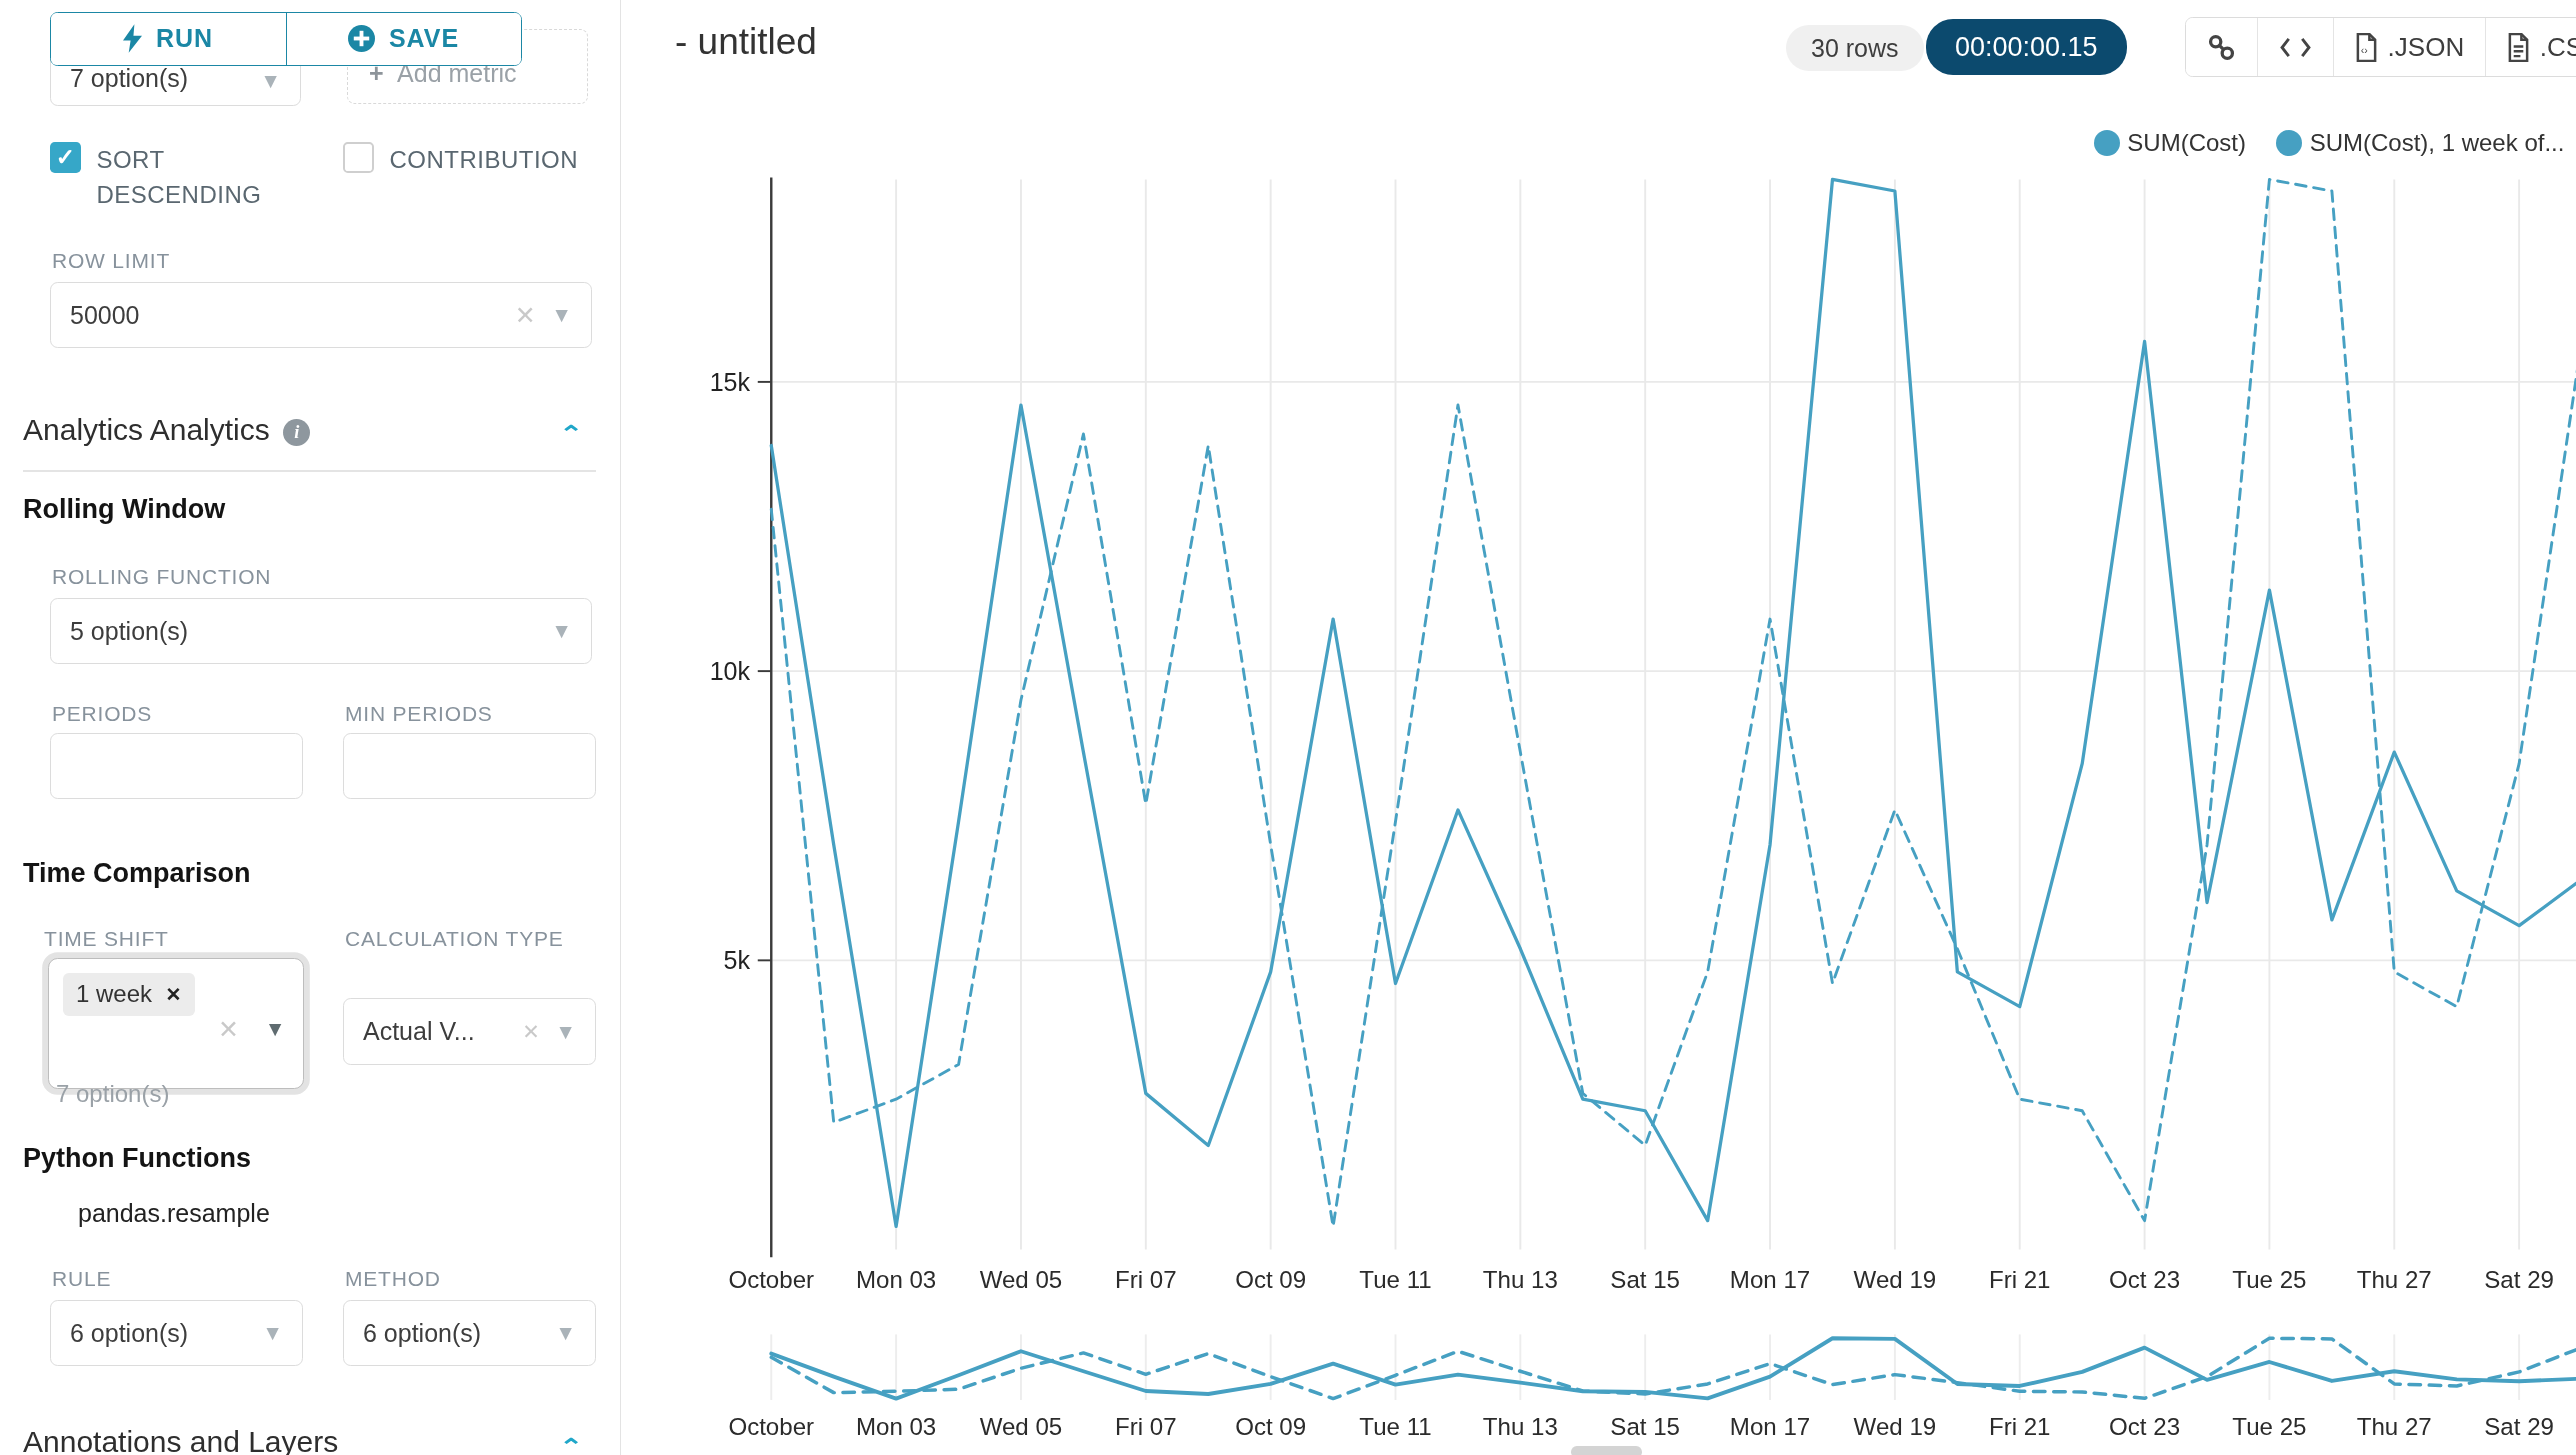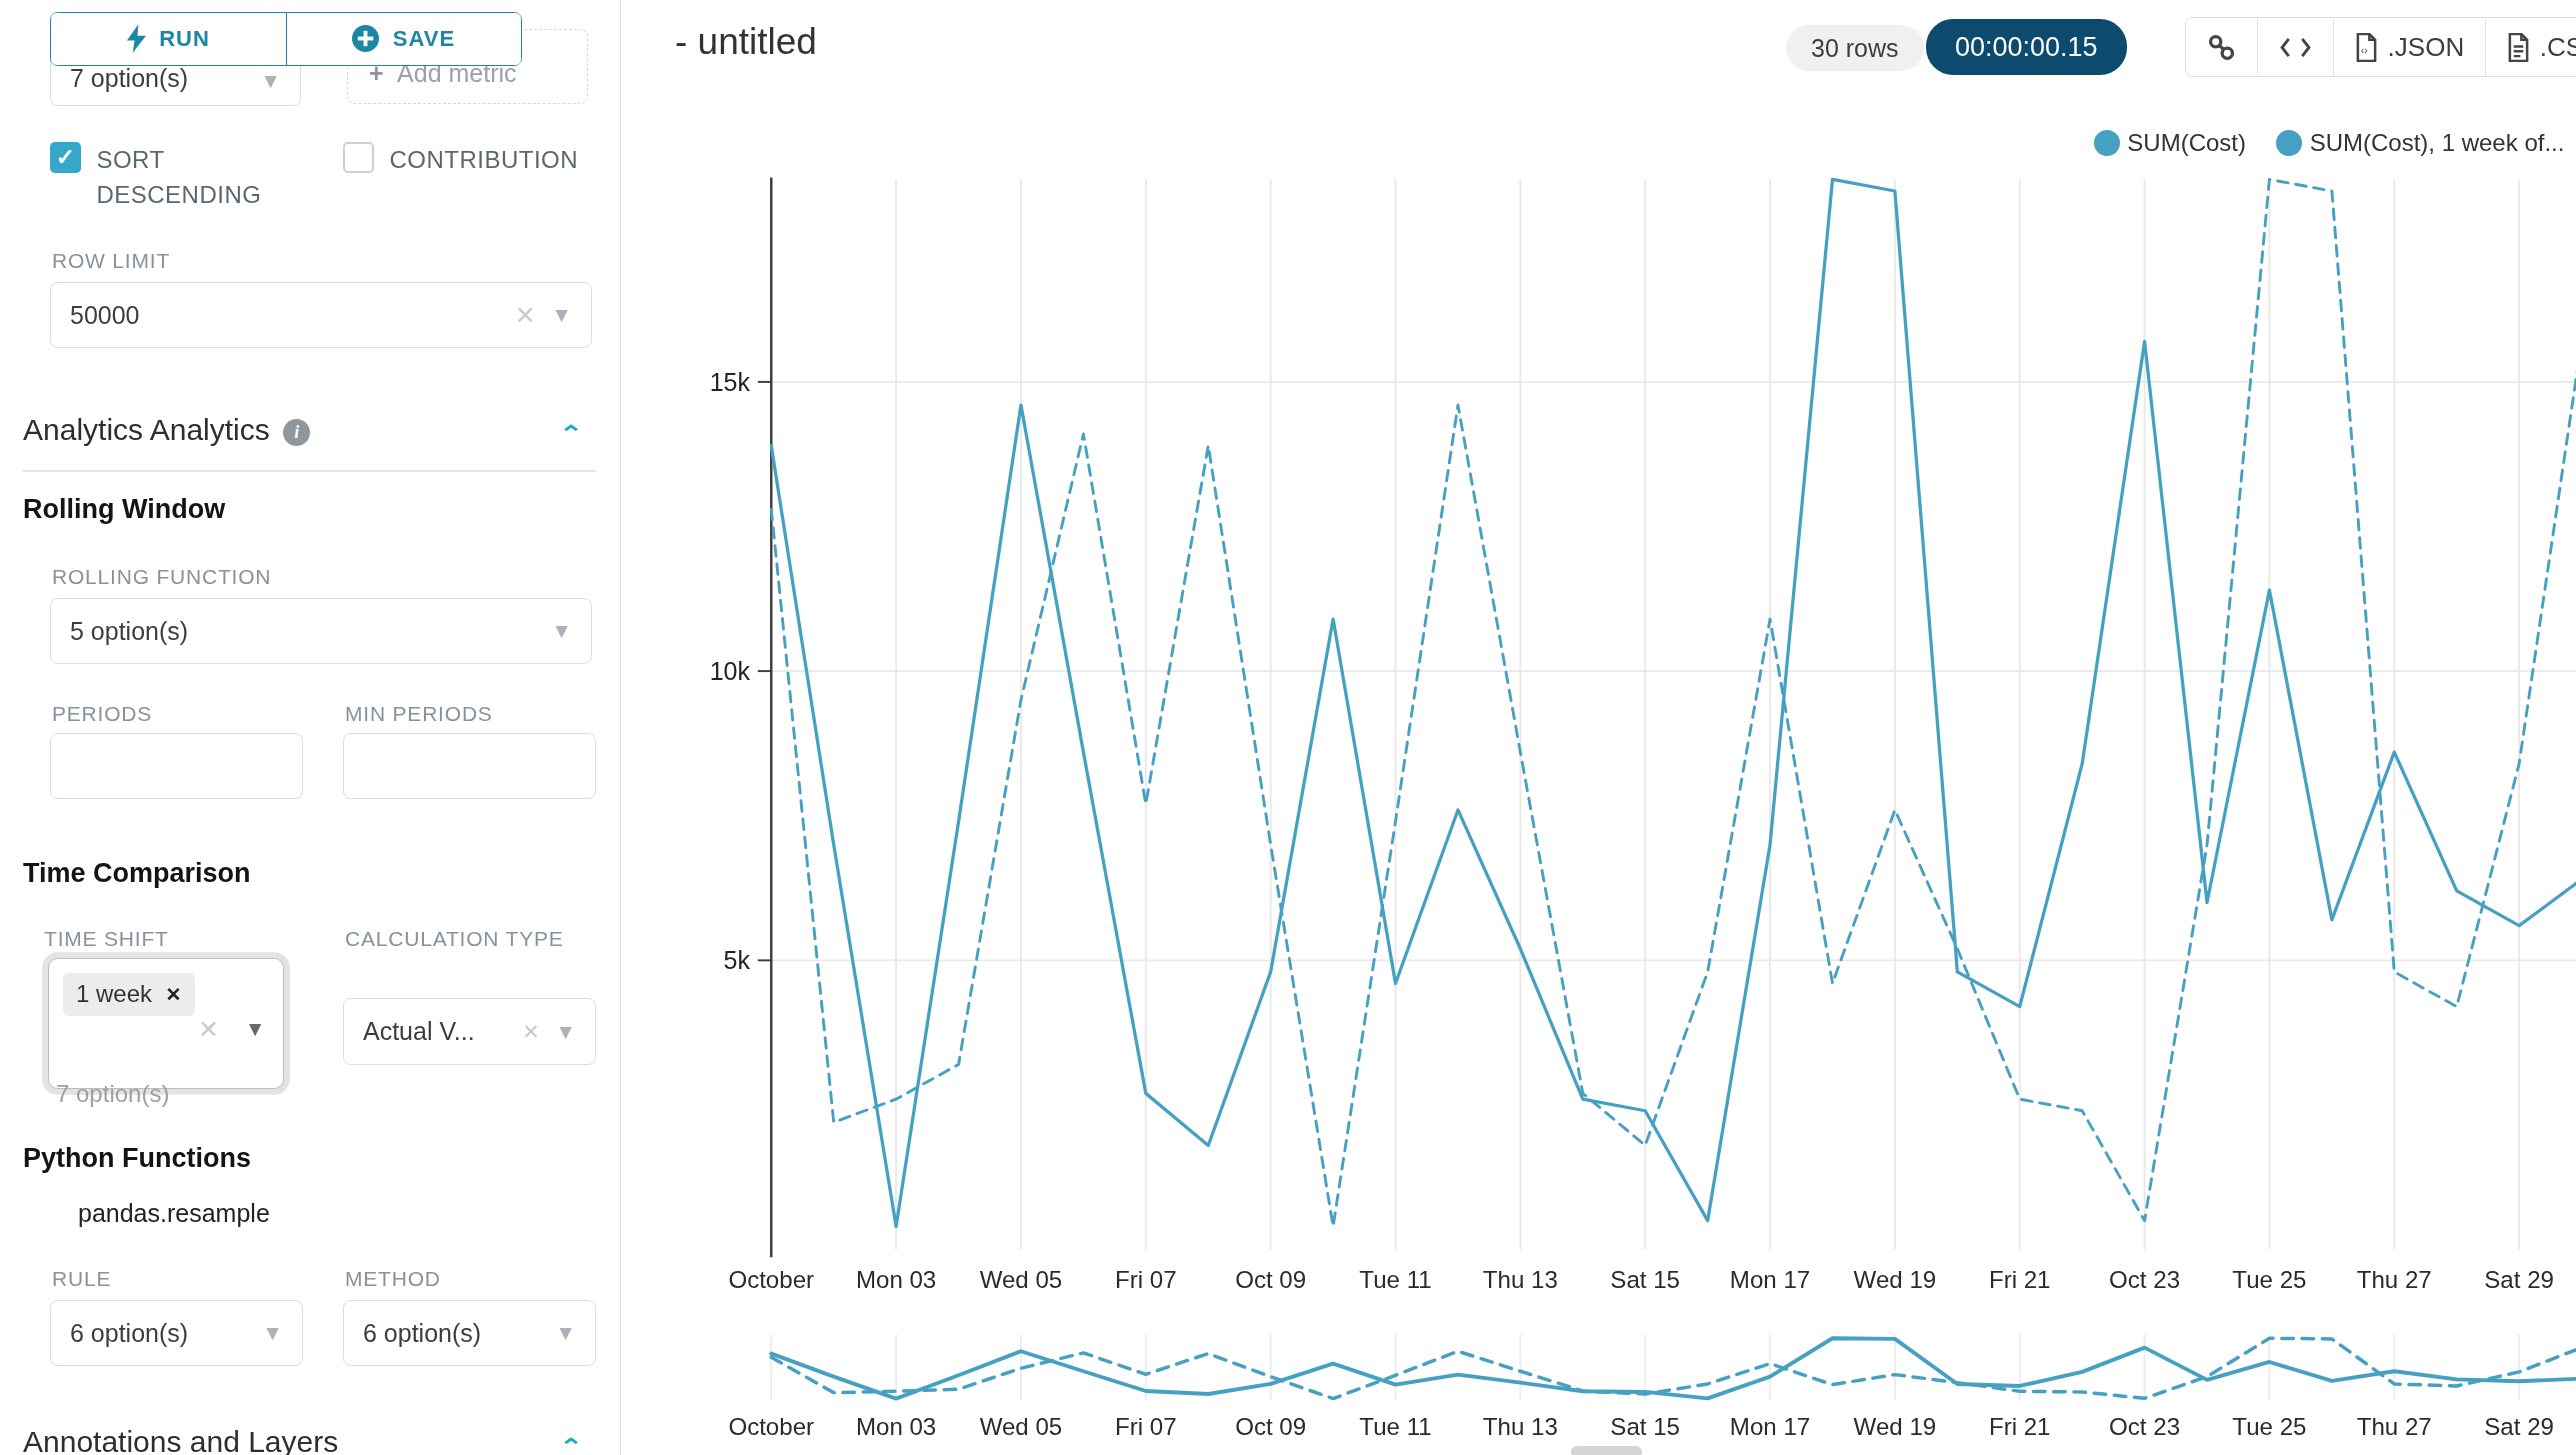--- a/index.html
+++ b/index.html
@@ -4,21 +4,21 @@
 <style>
   * { margin:0; padding:0; box-sizing:border-box; }
   html,body { width:2576px; height:1456px; background:#fff; font-family:"Liberation Sans", sans-serif; }
   #app { position:relative; width:2576px; height:1456px; overflow:hidden; background:#fff; }
 
   
   #panel { position:absolute; left:0; top:0; width:621px; height:1456px; background:#fff; border-right:1.9px solid #e3e3e3; }
   .abs { position:absolute; }
 
   .btn-group { left:50px; top:11.6px; width:472px; height:54px; display:flex; border:1.9px solid #1b87a5; border-radius:7.7px; background:#fff; z-index:5; }
-  .btn { flex:1; display:flex; align-items:center; justify-content:center; gap:13.5px; color:#1b87a5; font-weight:bold; font-size:22px; letter-spacing:1px; background:#fff; border:none; cursor:pointer; border-radius:5.8px; }
+  .btn { flex:1; display:flex; align-items:center; justify-content:center; gap:13.5px; color:#1b87a5; font-weight:bold; font-size:25px; letter-spacing:1px; background:#fff; border:none; cursor:pointer; border-radius:5.8px; }
   .btn + .btn { border-left:1.9px solid #1b87a5; border-radius:0 5.8px 5.8px 0; }
 
   .select { background:#fff; border:1.9px solid #dcdcdc; border-radius:7.7px; display:flex; align-items:center; color:#3d3d3d; font-size:25px; padding:0 19px; position:absolute; }
   .select .grow { flex:1; }
   .caret { color:#aab3b9; font-size:21px; margin-left:15.4px; }
   .clear-x { color:#c9c9c9; font-size:25px; margin-left:15.4px; }
   .dashed-box { border:1.9px dashed #d9d9d9; border-radius:7.7px; color:#9aa1a7; font-size:25px; display:flex; align-items:flex-end; padding:0 0 15.4px 21px; gap:13.5px; position:absolute; background:#fff; }
 
   .checkrow { display:flex; gap:15.4px; position:absolute; }
   .checkbox { width:31px; height:31px; border-radius:4.8px; flex:0 0 auto; }
@@ -120,21 +120,21 @@
       <span class="grow">5 option(s)</span>
       <span class="caret">▼</span>
     </div>
     <div class="field-label" style="left:52px; top:702px;">PERIODS</div>
     <div class="input-box" style="left:50px; top:733px; width:253px; height:66px;"></div>
     <div class="field-label" style="left:345px; top:702px;">MIN PERIODS</div>
     <div class="input-box" style="left:343px; top:733px; width:253px; height:66px;"></div>
 
     <div class="subhead" style="left:23px; top:858px;">Time Comparison</div>
     <div class="field-label" style="left:44px; top:927px;">TIME SHIFT</div>
-    <div class="multi-select" style="left:48px; top:958px; width:236px; height:131px;">
+    <div class="multi-select" style="left:48px; top:958px; width:256px; height:131px;">
       <span class="chip">
         <span>1 week</span>
         <b>✕</b>
       </span>
       <span class="clear-x" style="position:absolute; right:64px; top:56px;">✕</span>
       <span class="caret" style="position:absolute; right:17.4px; top:58px; color:#5f6b70;">▼</span>
     </div>
     <div class="helper" style="left:56px; top:1080px;">7 option(s)</div>
     <div class="field-label" style="left:345px; top:927px;">CALCULATION TYPE</div>
     <div class="select" style="left:343px; top:998px; width:253px; height:67px;">

